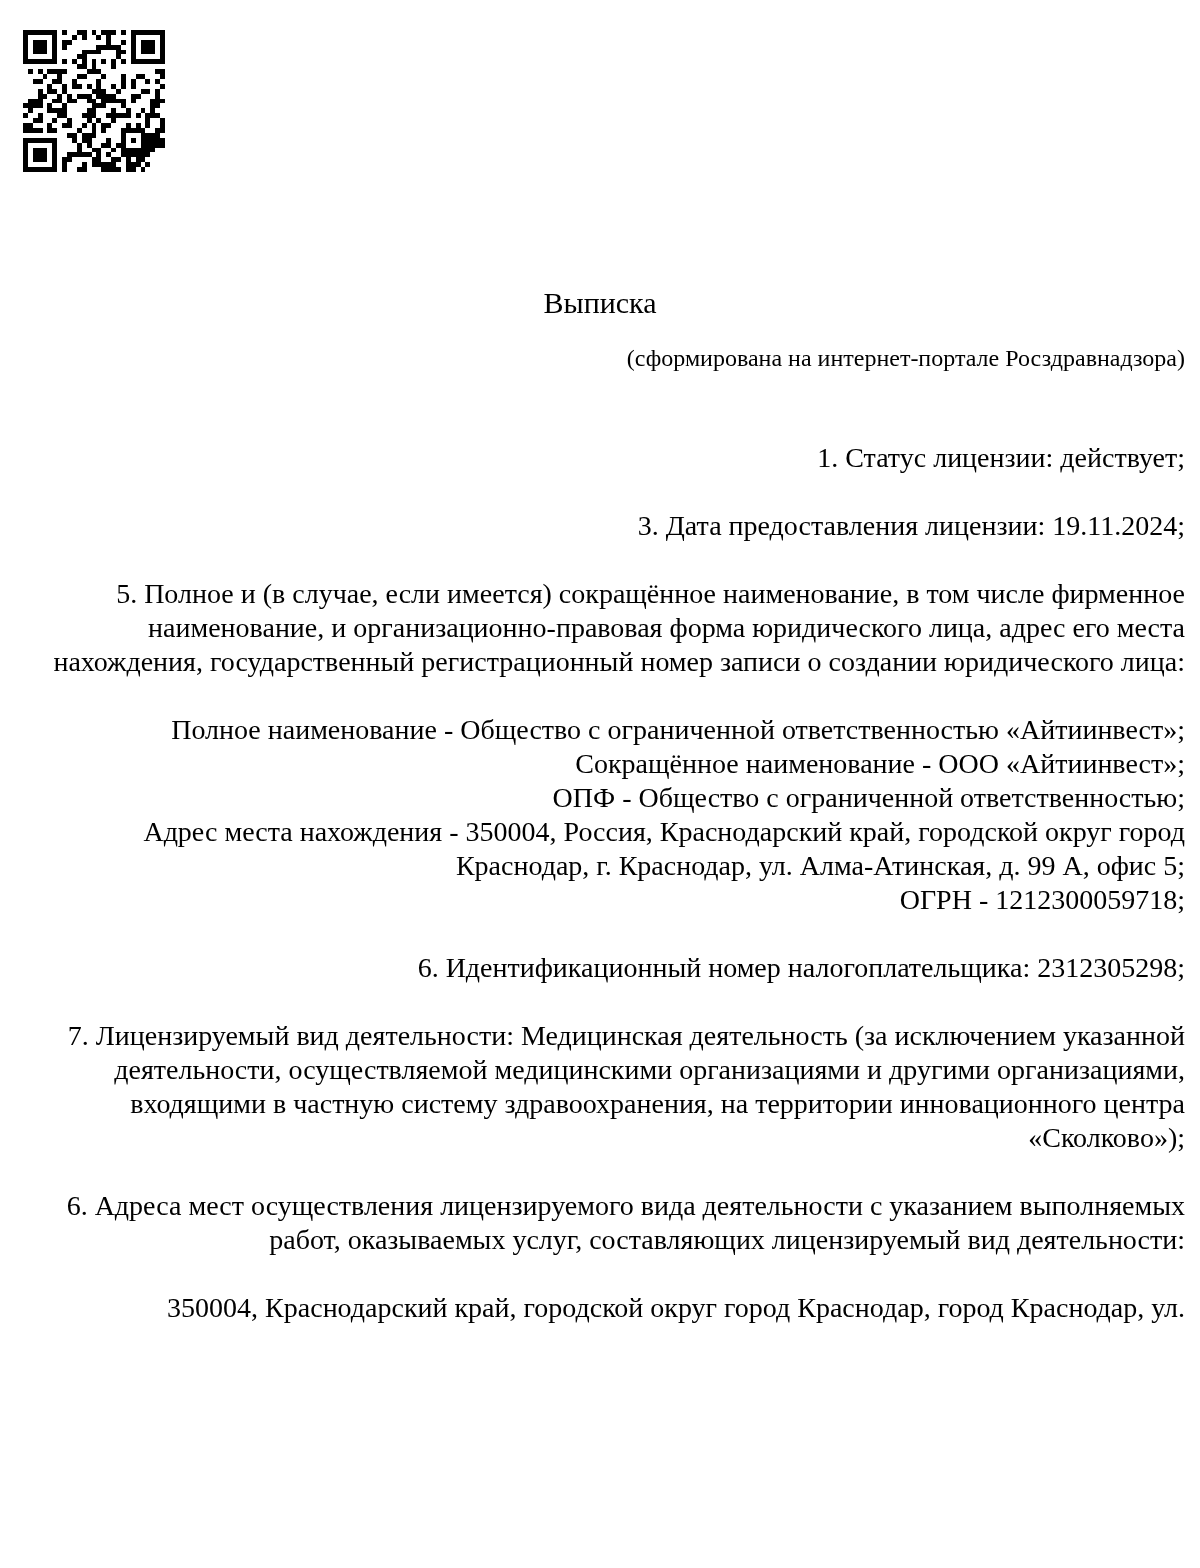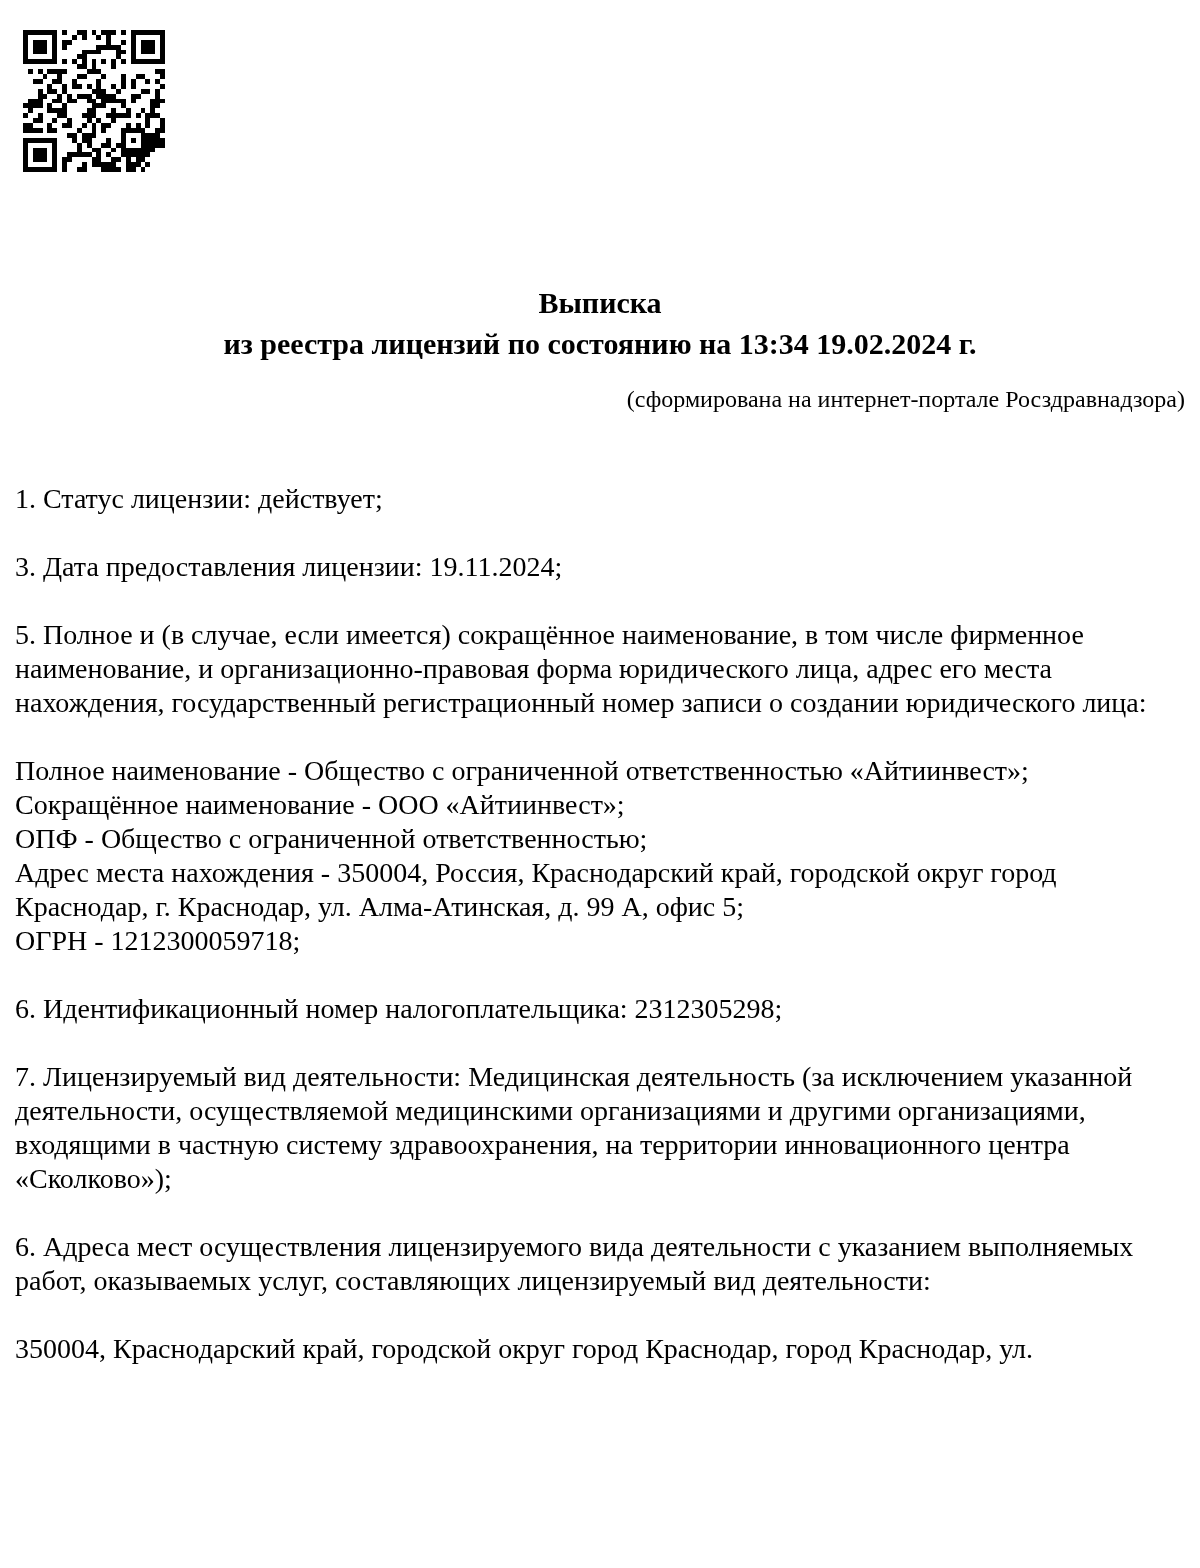--- a/index.html
+++ b/index.html
@@ -20,37 +20,38 @@
     position: absolute;
     left: 23px;
     top: 30px;
     width: 142px;
     height: 142px;
   }
   .title-block {
     margin: 0;
     padding-top: 282px;
     text-align: center;
-    font-weight: bold;
+    font-weight: normal;
     font-size: 30px;
     line-height: 41px;
   }
   .title-line { display: block; }
   .subtitle {
     margin-top: 20px;
     padding: 0 15px;
     text-align: right;
     font-size: 24px;
     line-height: 30px;
   }
   .content {
     margin-top: 68px;
     padding: 0 15px;
     font-size: 28px;
     line-height: 34px;
+    text-align: right;
   }
   .content p {
     margin: 0 0 34px 0;
     white-space: pre-line;
   }
 </style>
 </head>
 <body>
 
 <div class="page">
@@ -440,21 +441,20 @@
         <rect x="17" y="28" width="1" height="1"></rect>
         <rect x="18" y="28" width="1" height="1"></rect>
         <rect x="19" y="28" width="1" height="1"></rect>
         <rect x="21" y="28" width="1" height="1"></rect>
         <rect x="22" y="28" width="1" height="1"></rect>
         <rect x="24" y="28" width="1" height="1"></rect>
       </svg></div>
 
   <h1 class="title-block">
     <span class="title-line">Выписка</span>
-    <span class="title-line">из реестра лицензий по состоянию на 13:34 19.02.2024 г.</span>
   </h1>
 
   <div class="subtitle">(сформирована на интернет-портале Росздравнадзора)</div>
 
   <div class="content">
     <p>1. Статус лицензии: действует;</p>
     <p>3. Дата предоставления лицензии: 19.11.2024;</p>
     <p>5. Полное и (в случае, если имеется) сокращённое наименование, в том числе фирменное наименование, и организационно-правовая форма юридического лица, адрес его места нахождения, государственный регистрационный номер записи о создании юридического лица:</p>
     <p>Полное наименование - Общество с ограниченной ответственностью «Айтиинвест»;
 Сокращённое наименование - ООО «Айтиинвест»;

